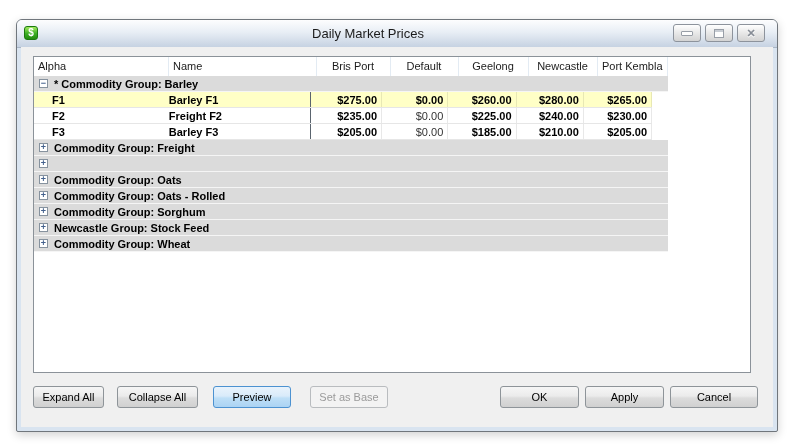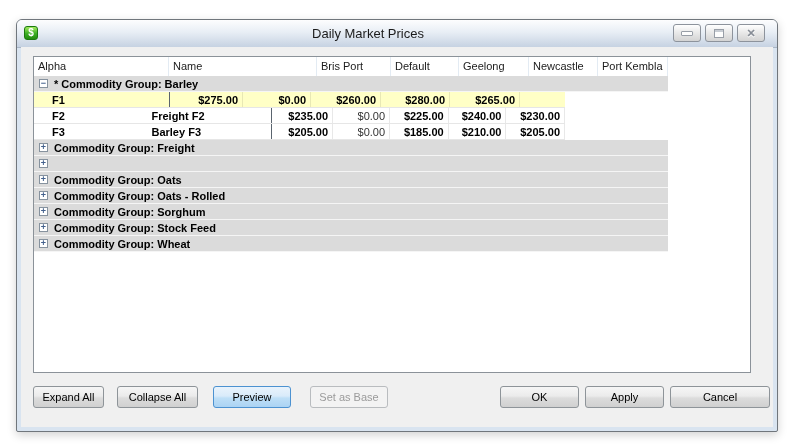--- a/index.html
+++ b/index.html
@@ -26,47 +26,47 @@
 
   
   .content{position:absolute;left:4px;top:27px;right:4px;bottom:4px;background:var(--content_bg,#f0f0f0);}
 
   
   .grid{position:absolute;left:12px;top:9px;width:716px;height:315px;box-sizing:content-box;
     background:#fff;border:1px solid #8b9299;overflow:hidden;}
   .header-row{display:flex;height:19px;font-size:11px;color:#1c1c1c;background:#fff;border-radius:9px;}
   .hcell{box-sizing:border-box;padding:3px 5px 0 4px;white-space:nowrap;overflow:hidden;
     border-right:1px solid #e3ebf3;}
-  .hcell.right{text-align:left;}
+  .hcell.right{text-align:center;}
   .hcell.fill{flex:1;border-right:none;}
   .row{display:flex;height:16px;box-sizing:border-box;font-size:11px;align-items:center;}
   .group-row{width:634px;background:var(--group_row,#dbdbdb);border-bottom:1px solid #f5f5f5;font-weight:bold;color:#000;}
   .expand-box{width:9px;height:9px;box-sizing:border-box;margin-left:5px;background:#fff;
     border:1px solid #86929e;color:#44618d;font-size:9px;font-weight:bold;line-height:7px;text-align:center;flex:0 0 auto;}
   .group-label{margin-left:6px;white-space:nowrap;overflow:hidden;}
-  .data-row{width:531px;background:#fff;border-bottom:1px solid #e6e6e6;font-weight:bold;color:#000;}
+  .data-row{width:618px;background:#fff;border-bottom:1px solid #e6e6e6;font-weight:bold;color:#000;}
   .data-row.selected{background:var(--selected_row,#ffffc6);}
   .cell{box-sizing:border-box;white-space:nowrap;overflow:hidden;height:100%;padding-top:2px;}
   .cell.alpha{width:135px;padding-left:18px;}
   .cell.name{width:148px;padding-left:3px;}
   .cell.val{text-align:right;padding-right:4px;border-right:1px solid rgba(0,0,0,0.09);}
   .cell.val.first{border-left:1px solid #5a646e;}
   .cell.val.muted{font-weight:normal;color:#333;}
   .w0{width:135px}.w1{width:148px}.w2{width:74px}.w3{width:68px}.w4{width:70px}.w5{width:69px}.w6{width:70px}
   .vw2{width:74px}.vw3{width:68px}.vw4{width:70px}.vw5{width:69px}.vw6{width:70px}
 
   
   .fbtn{position:absolute;top:339px;height:22px;box-sizing:border-box;font-family:"Liberation Sans",sans-serif;
     font-size:11px;color:#000;text-align:center;line-height:20px;border-radius:3px;
     background:linear-gradient(#f6f6f6,#ebebeb 45%,#dcdcdc 55%,#d0d0d0);border:1px solid #8e9499;cursor:default;}
   .fbtn.focused{background:linear-gradient(#e9f3fc,#d9ebfa 45%,#bedff7 55%,#abd3f3);
     border:1px solid var(--focus_border,#4c92d1);}
   .fbtn.disabled{background:#f3f3f3;border:1px solid #b9bcbf;color:#9b9b9b;}
   .b-expand{left:12px;width:71px}.b-collapse{left:96px;width:81px}.b-preview{left:192px;width:78px}
-  .b-setbase{left:289px;width:78px}.b-ok{left:479px;width:79px}.b-apply{left:564px;width:79px}.b-cancel{left:649px;width:100px}
+  .b-setbase{left:289px;width:78px}.b-ok{left:479px;width:79px}.b-apply{left:564px;width:79px}.b-cancel{left:649px;width:88px}
 </style>
 </head>
 <body>
 
 <div class="screen">
   <div class="window">
 
     <div class="titlebar">
       <div class="app-icon">$</div>
       <div class="title">Daily Market Prices</div>
@@ -94,20 +94,21 @@
             <div class="hcell w6 right">Port Kembla</div>
             <div class="hcell fill"></div>
           </div>
         <div>
             <div class="row group-row">
               <span class="expand-box">−</span>
               <span class="group-label">* Commodity Group: Barley</span>
             </div>
             <div class="row data-row selected">
               <div class="cell alpha">F1</div>
+              <div class="cell name">Barley F1</div>
               <div class="cell val vw2 first">$275.00</div>
               <div class="cell val vw3">$0.00</div>
               <div class="cell val vw4">$260.00</div>
               <div class="cell val vw5">$280.00</div>
               <div class="cell val vw6">$265.00</div>
             </div>
             <div class="row data-row">
               <div class="cell alpha">F2</div>
               <div class="cell name">Freight F2</div>
               <div class="cell val vw2 first">$235.00</div>
@@ -139,21 +140,21 @@
             <div class="row group-row">
               <span class="expand-box">+</span>
               <span class="group-label">Commodity Group: Oats - Rolled</span>
             </div>
             <div class="row group-row">
               <span class="expand-box">+</span>
               <span class="group-label">Commodity Group: Sorghum</span>
             </div>
             <div class="row group-row">
               <span class="expand-box">+</span>
-              <span class="group-label">Commodity Group: Stock Feed</span>
+              <span class="group-label">Newcastle Group: Stock Feed</span>
             </div>
             <div class="row group-row">
               <span class="expand-box">+</span>
               <span class="group-label">Commodity Group: Wheat</span>
             </div>
           </div>
       </div>
 
       <div class="fbtn b-expand">Expand All</div>
       <div class="fbtn b-preview focused">Preview</div>

